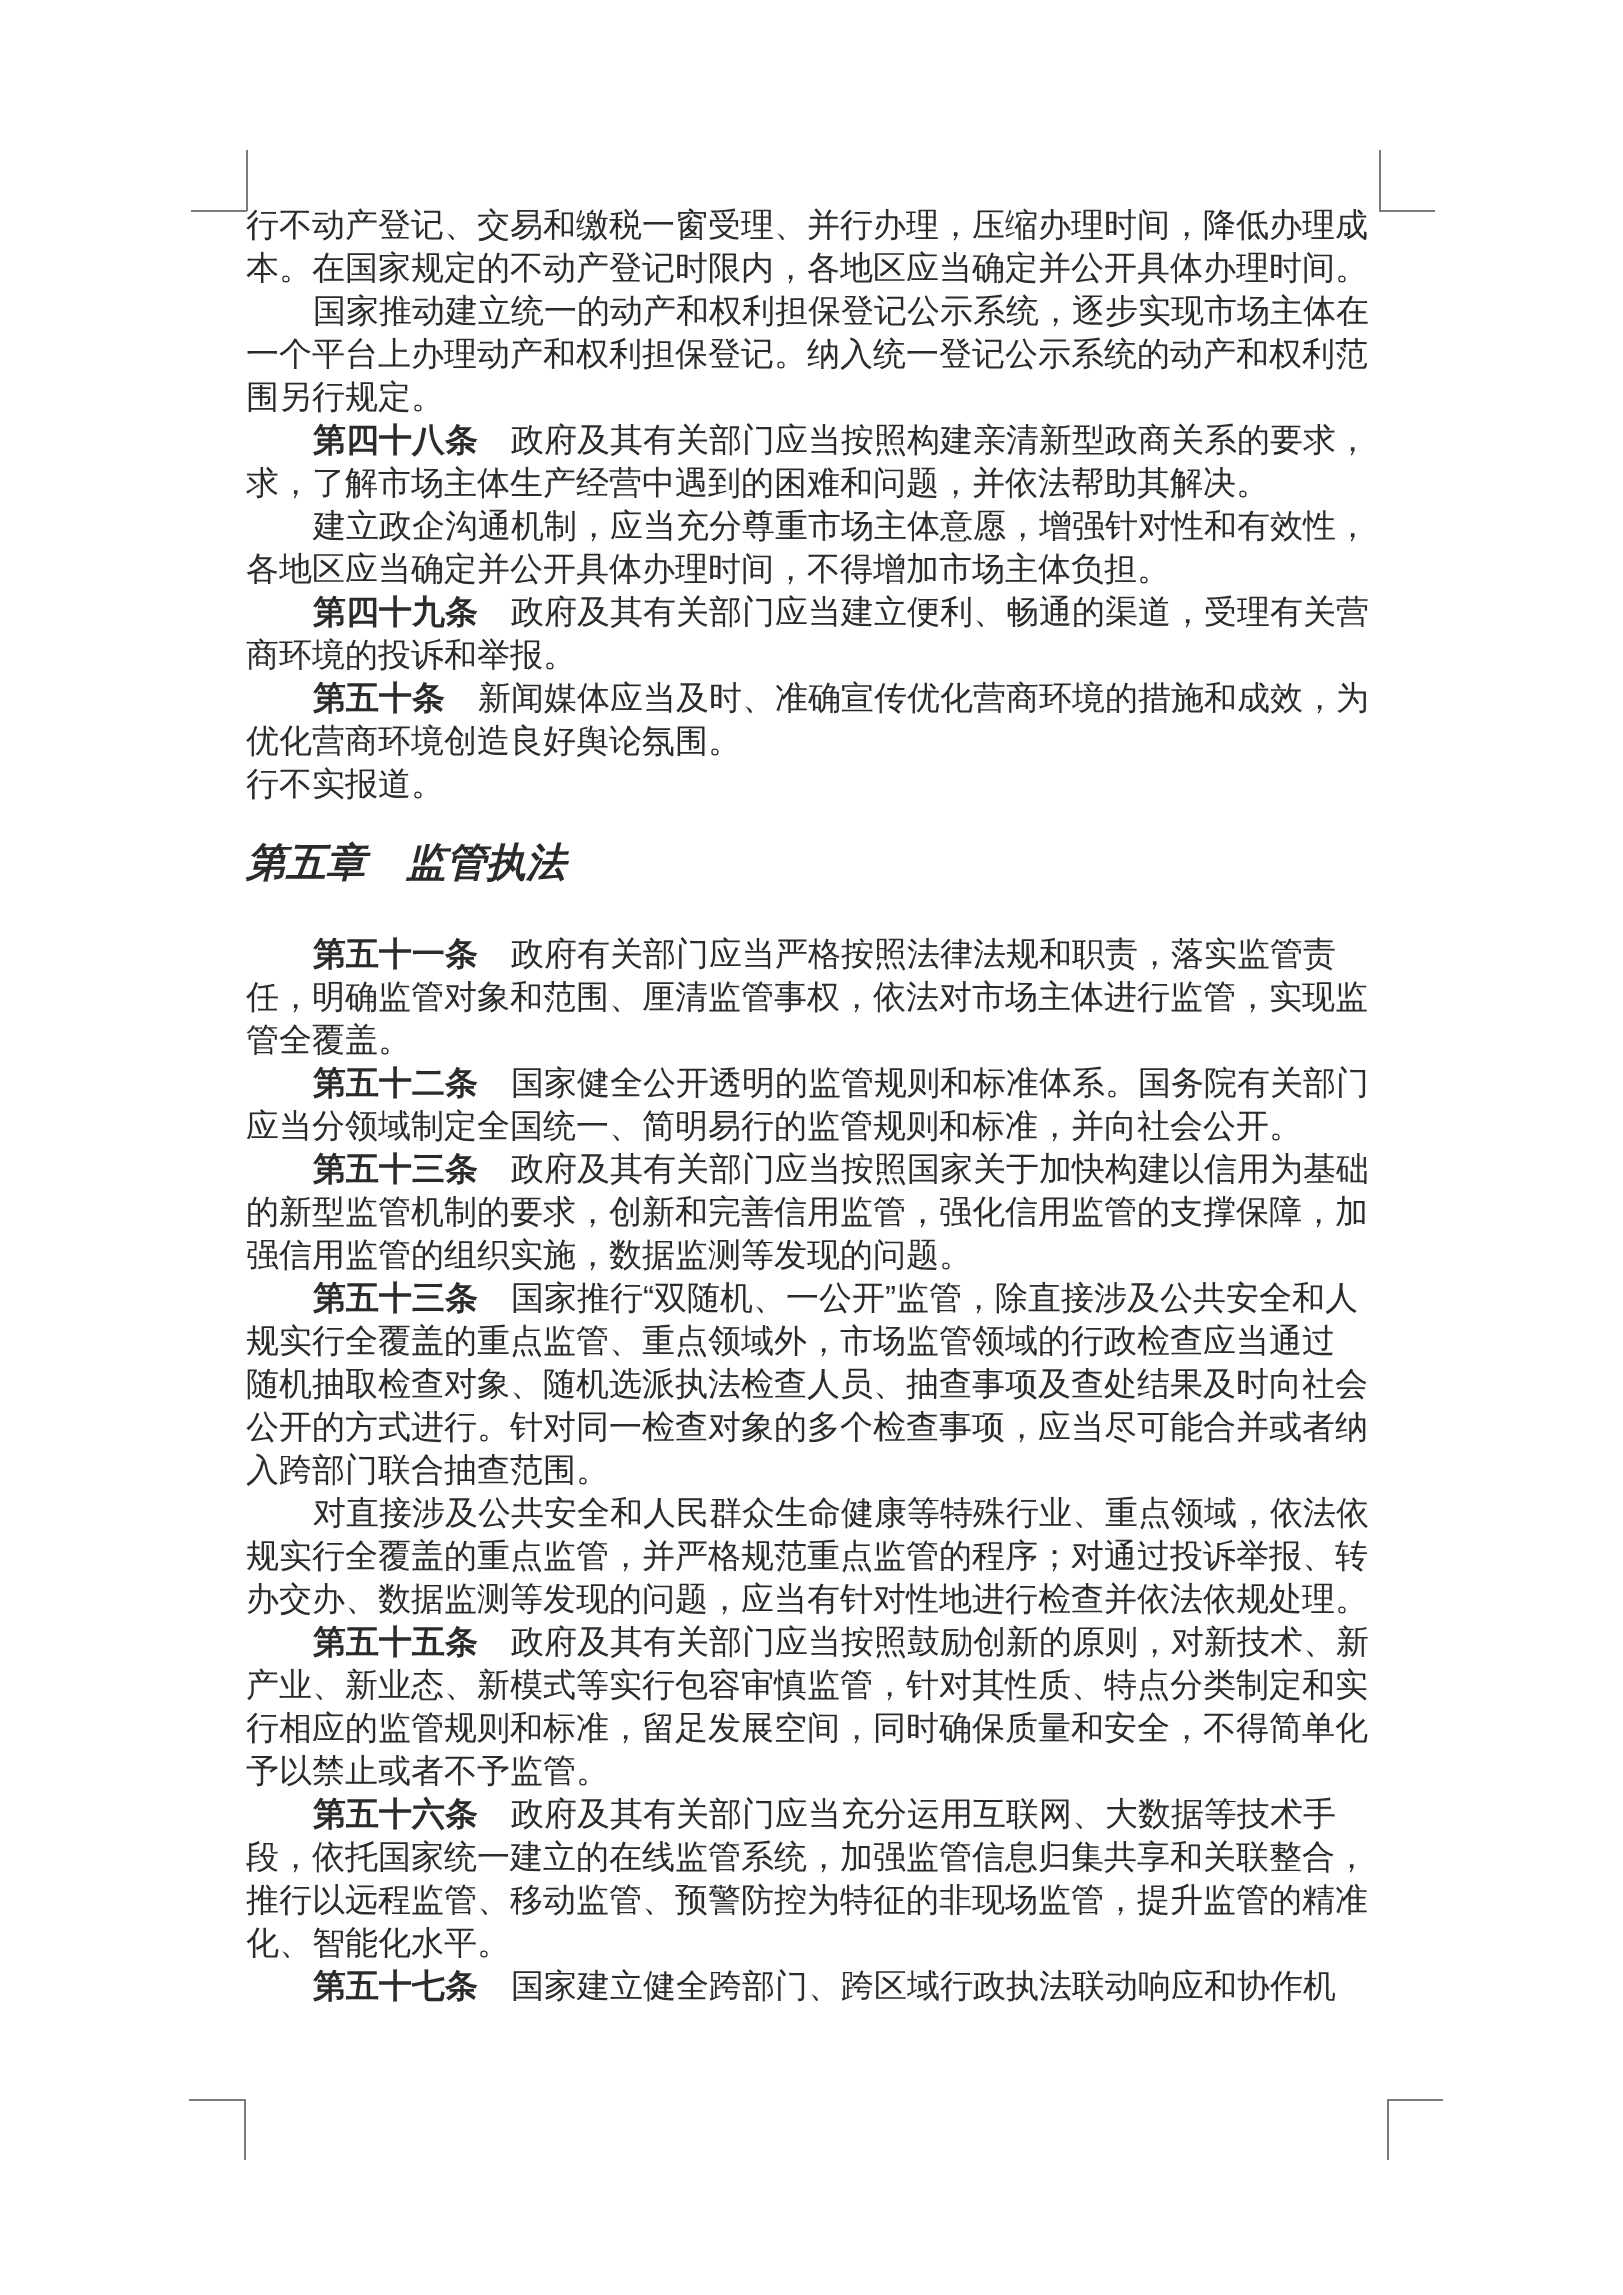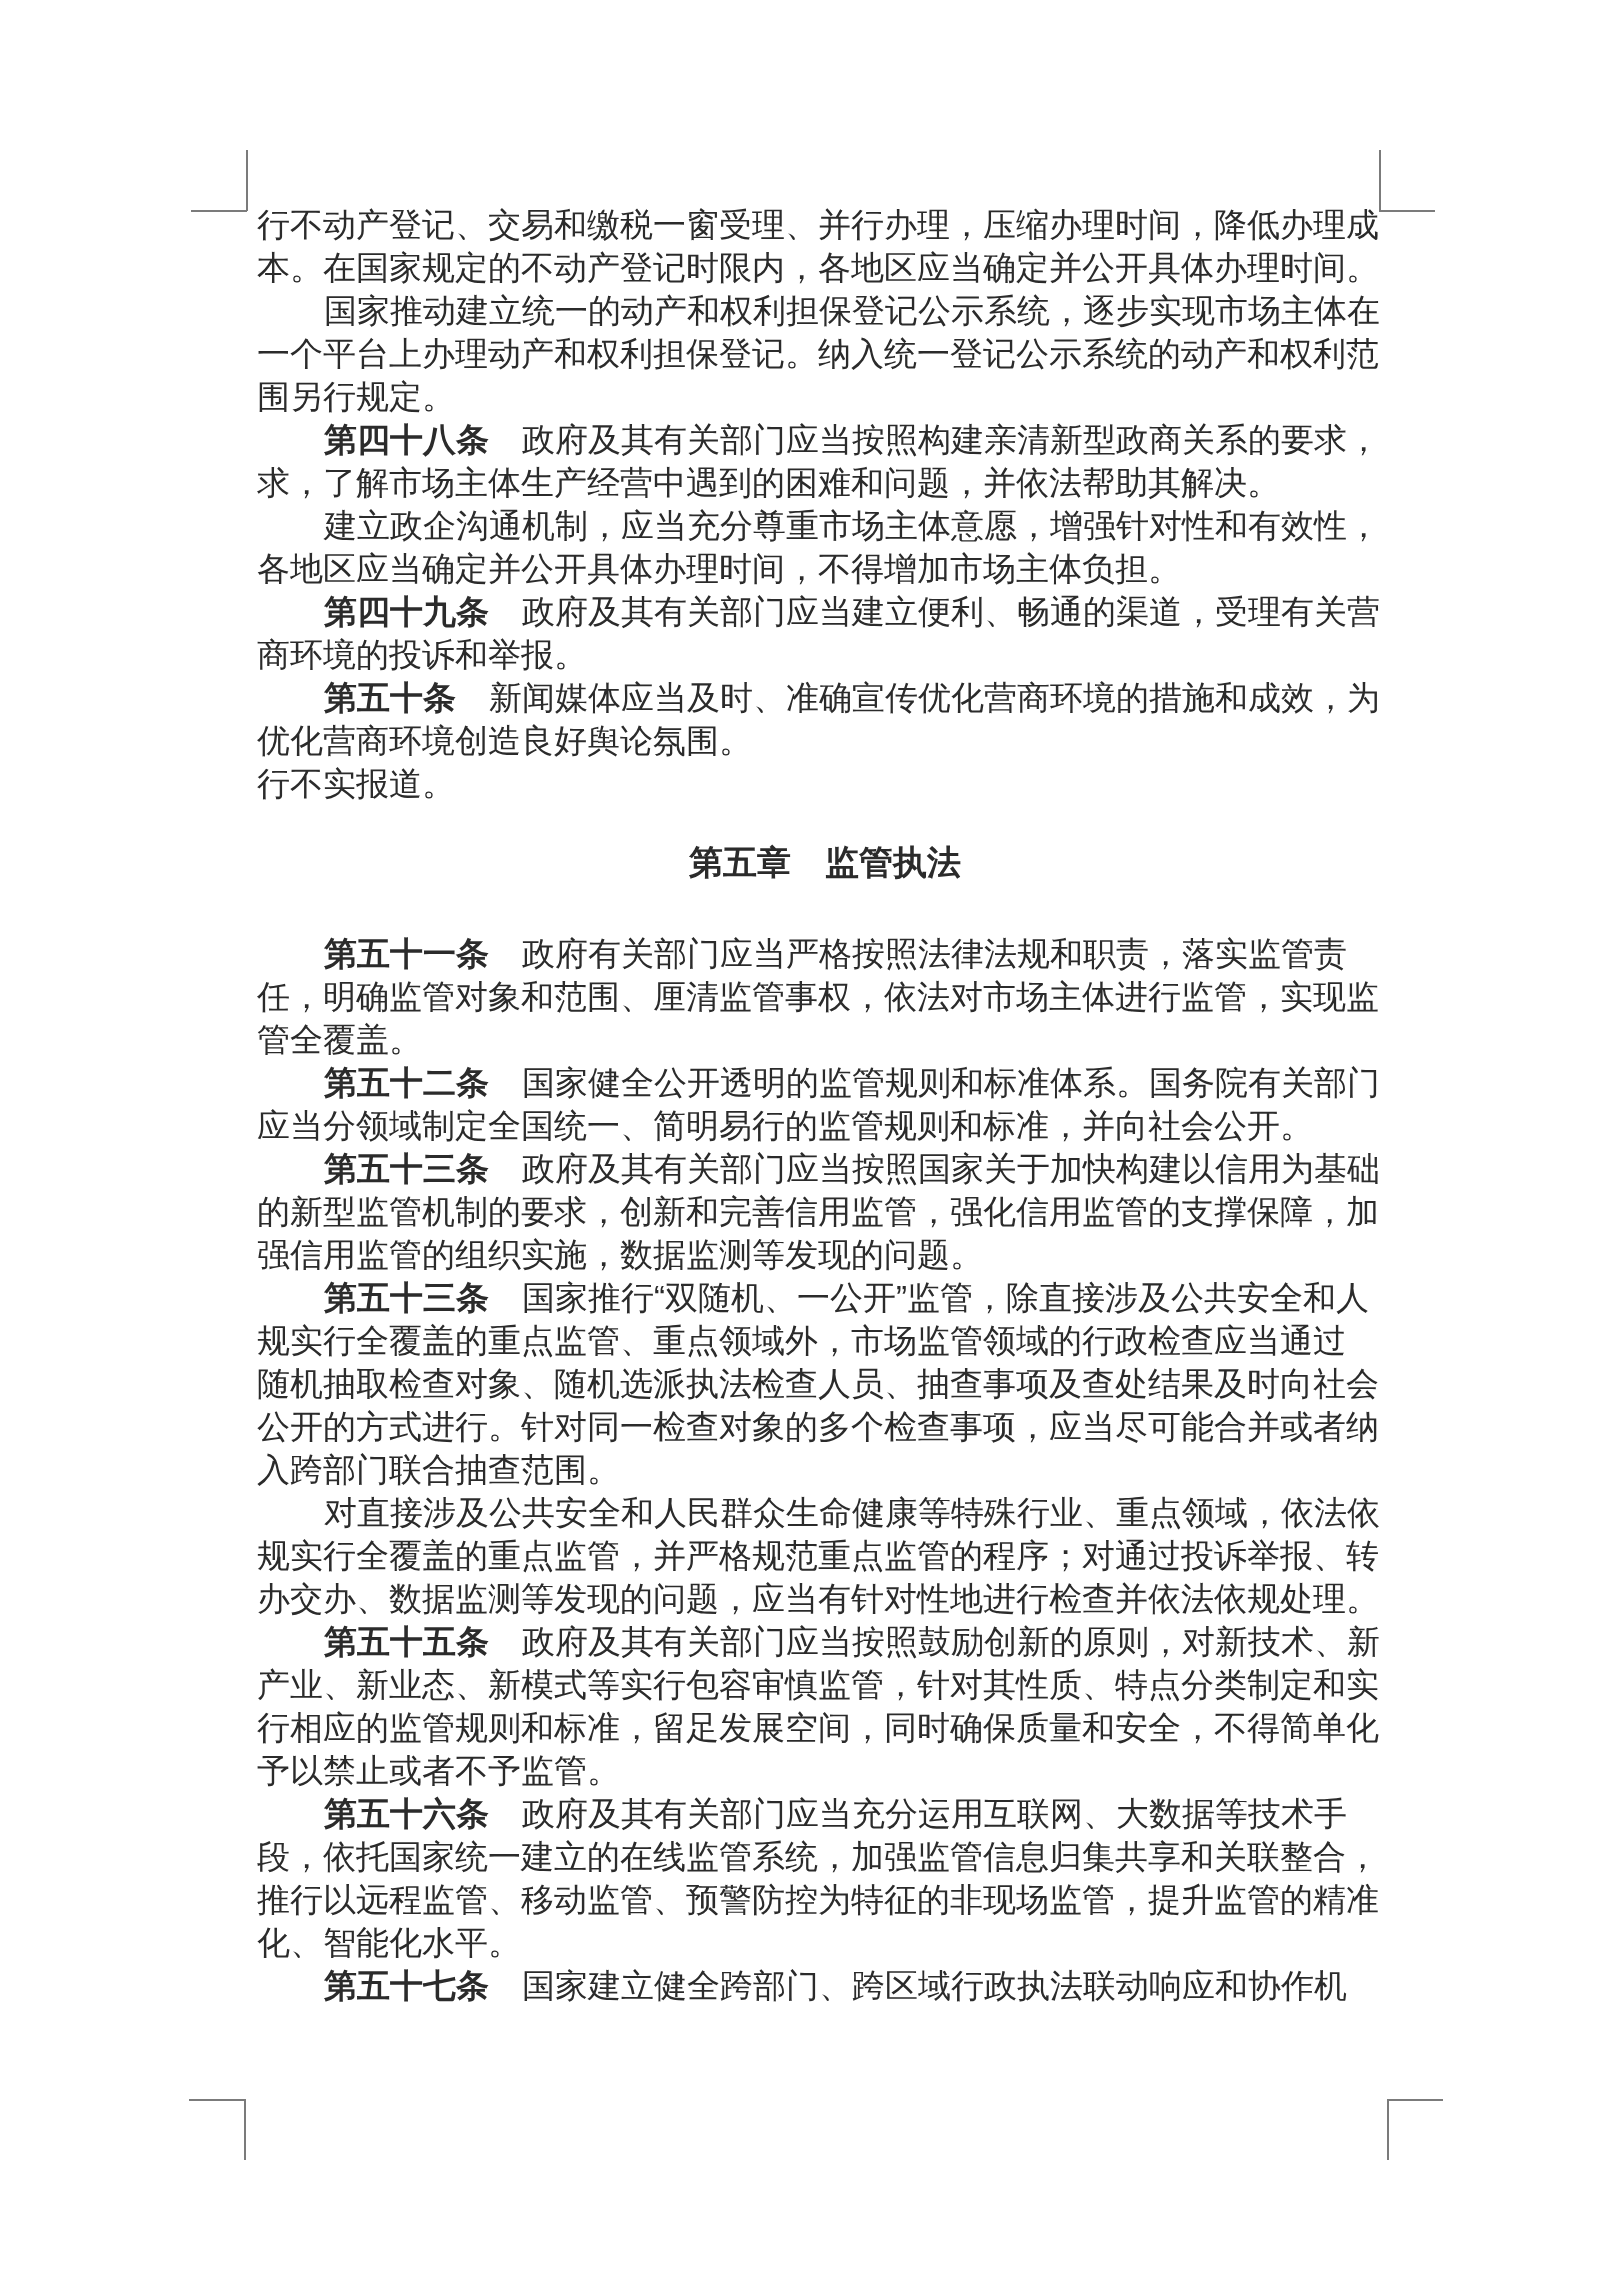--- a/index.html
+++ b/index.html
@@ -18,43 +18,42 @@
   .mark {
     position: absolute;
     background: #7b7b7b;
   }
   .text-block {
     position: absolute;
     left: 246px;
     top: 203px;
     width: 1136px;
     color: #2b2b2b;
-    margin-left: 11px;
   }
   .line {
     height: 43px;
     line-height: 43px;
     font-size: 33px;
     font-weight: 500;
     white-space: nowrap;
   }
   .line.indent {
     padding-left: 67px;
   }
   .line b {
     font-weight: 800;
   }
   .chapter {
     height: 43px;
     line-height: 43px;
-    font-size: 34px;
+    font-size: 40px;
     font-weight: 800;
-    text-align: center;
     margin-top: 36px;
     margin-bottom: 48px;
+    font-style: italic;
   }
 </style>
 </head>
 <body>
 
 <div class="page">
 
   <div class="mark" style="left:246px; top:150px; width:1.5px; height:61px;"></div>
   <div class="mark" style="left:191px; top:210px; width:56px; height:1.5px;"></div>
 

